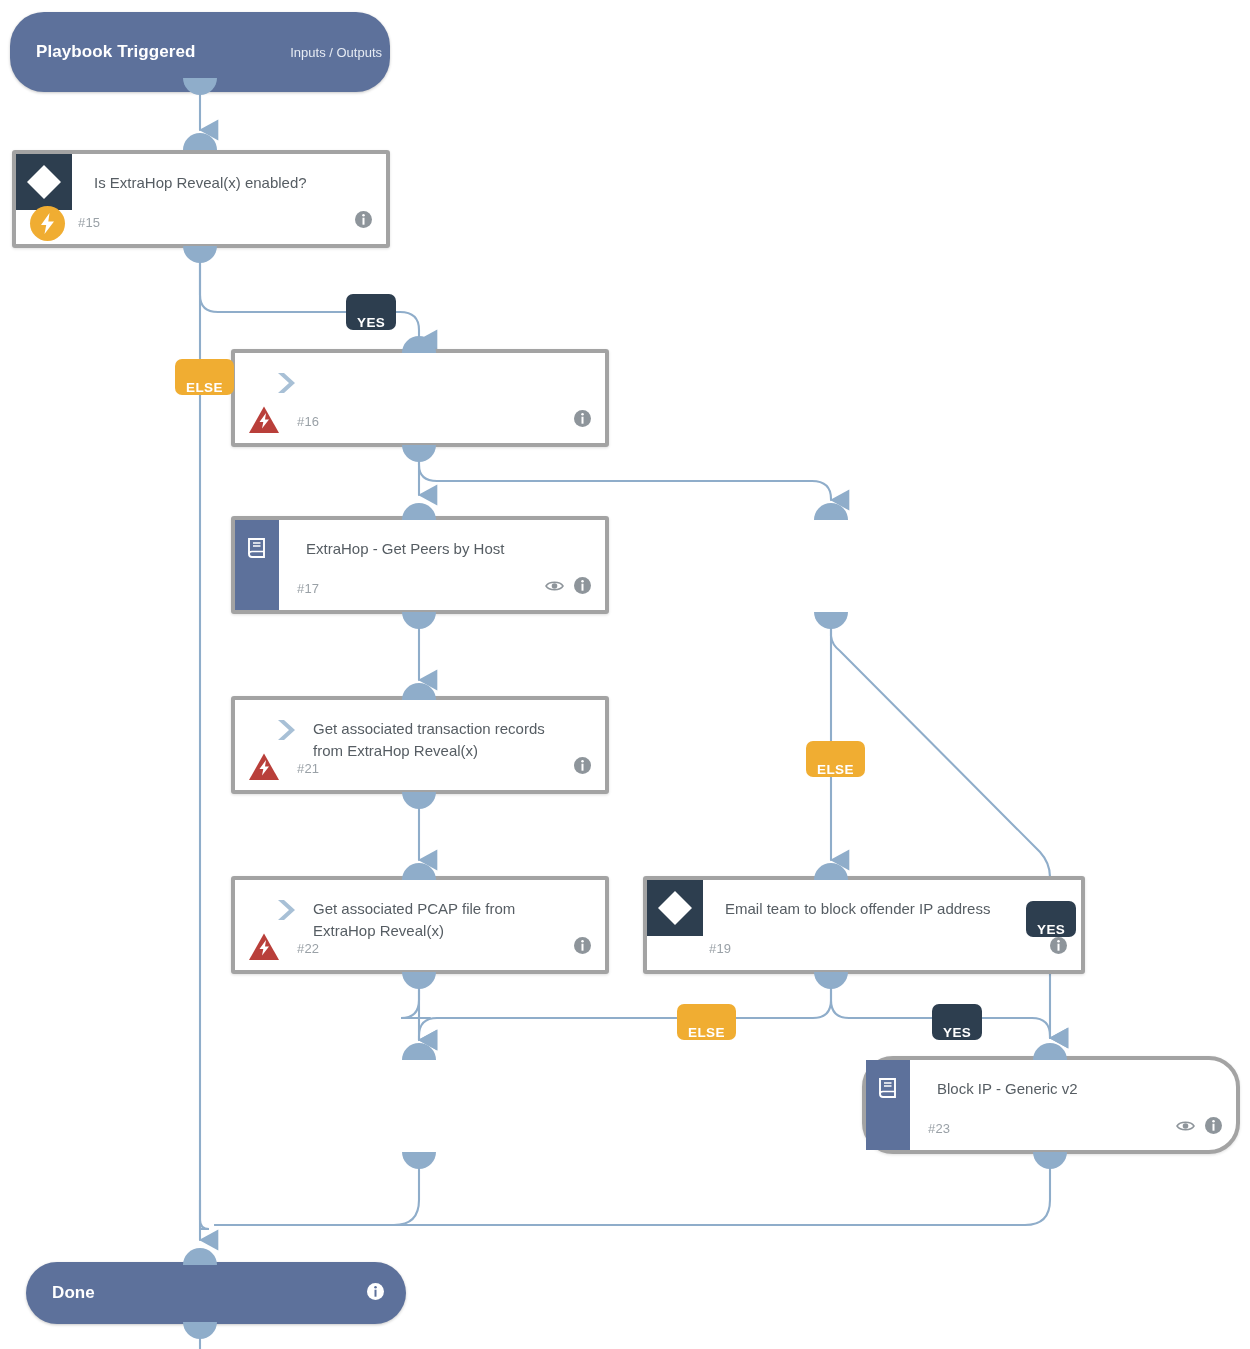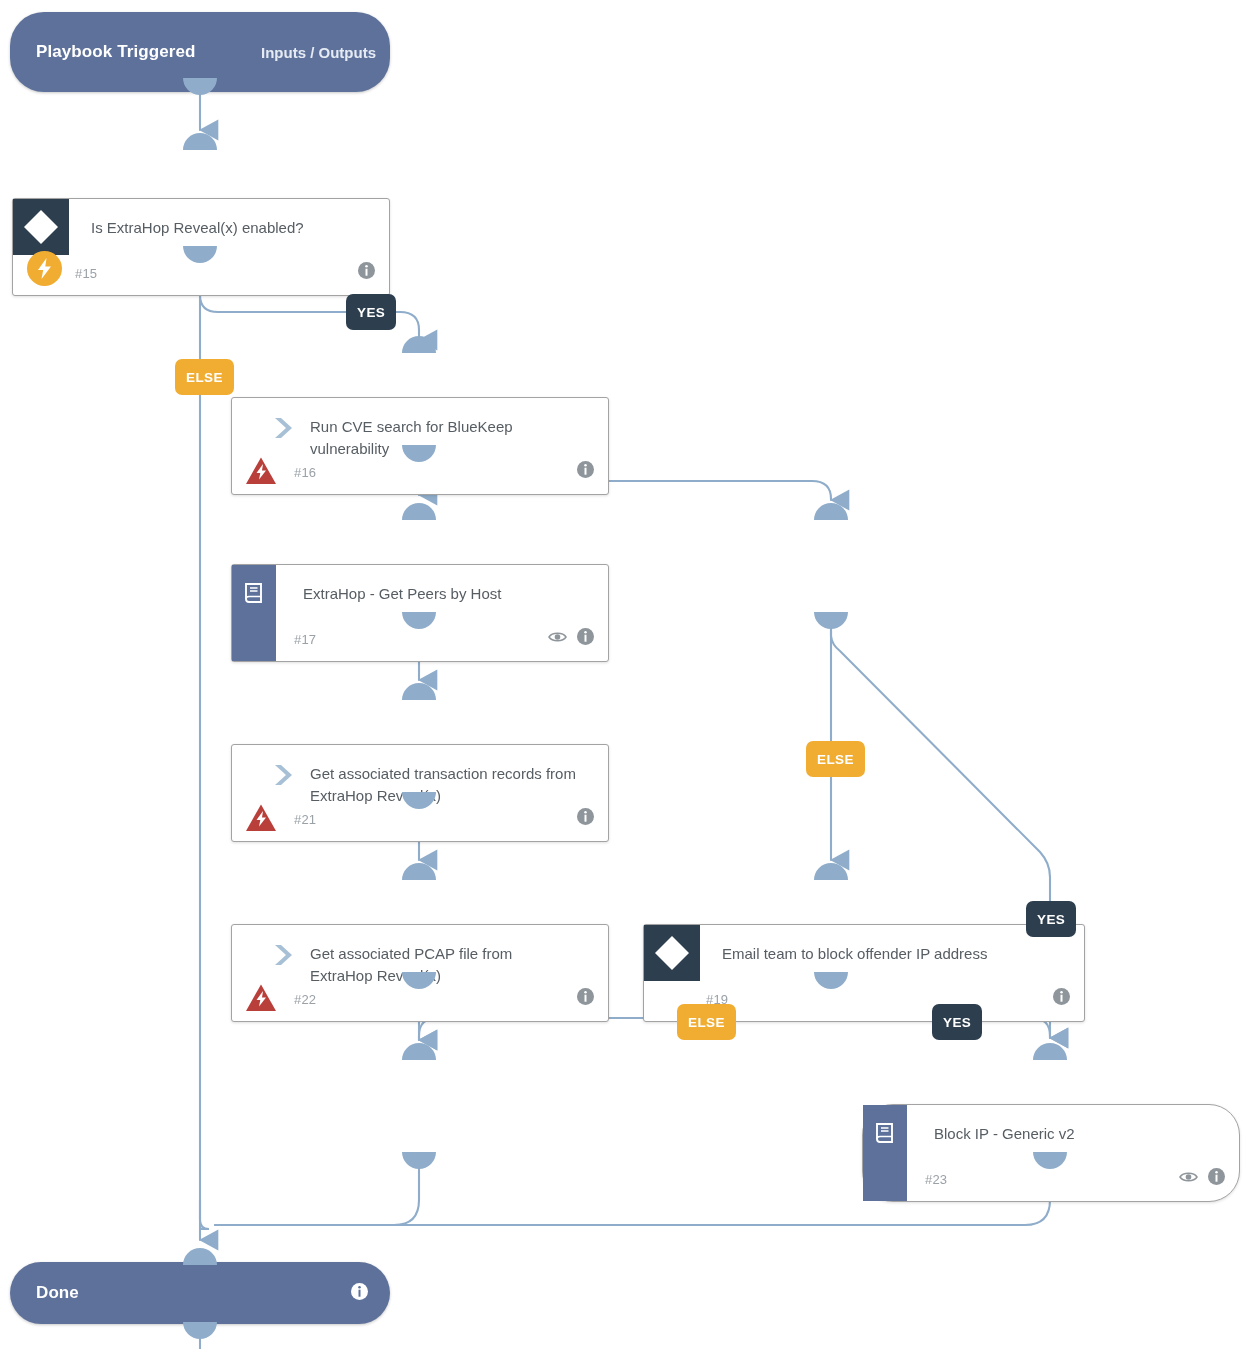--- a/index.html
+++ b/index.html
@@ -40,39 +40,38 @@
     box-shadow: 0 1px 3px rgba(0,0,0,0.22);
   }
   .terminal-title {
     font-size: 17px;
     font-weight: bold;
     margin-left: 26px;
     letter-spacing: 0.1px;
     white-space: nowrap;
   }
   .terminal-sub {
-    font-size: 15px;
-    font-weight: bold;
+    font-size: 13px;
+    font-weight: normal;
     margin-left: auto;
-    margin-right: 14px;
+    margin-right: 8px;
     color: #e6ebf3;
     white-space: nowrap;
   }
   .terminal .info-icon { margin-left: auto; margin-right: 22px; }
 
   
   .node {
     position: absolute;
     box-sizing: border-box;
     background: #ffffff;
-    border: 1px solid #a3a3a3;
+    border: 4px solid #a3a3a3;
     border-radius: 3px;
     box-shadow: 0 1px 3px rgba(0,0,0,0.13);
     overflow: visible;
-    margin-top: 48px;
   }
   .node-body {
     position: relative;
     height: 100%;
     width: 100%;
   }
   .node-title {
     position: absolute;
     left: 78px;
     right: 30px;
@@ -169,21 +168,21 @@
 
   
   .branch-label {
     position: absolute;
     box-sizing: border-box;
     height: 36px;
     min-width: 46px;
     padding: 0 11px;
     border-radius: 7px;
     display: flex;
-    align-items: center;
+    align-items: flex-end;
     justify-content: center;
     font-size: 13.5px;
     font-weight: bold;
     color: #ffffff;
     letter-spacing: 0.4px;
     z-index: 6;
   }
   .branch-yes { background: #2d3e4f; }
   .branch-else { background: #f0ad32; }
 
@@ -294,21 +293,20 @@
         <svg width="22" height="24" viewBox="0 0 22 24" aria-hidden="true">
           <path d="M3,2 L14,12 L3,22 L9,22 L20,12 L9,2 Z" fill="#a8c0d6"></path>
         </svg>
       </span>
       <span class="warn-tri">
         <svg width="32" height="30" viewBox="0 0 32 30" aria-hidden="true">
           <path d="M16,1.5 L31,28 L1,28 Z" fill="#b93f3a"></path>
           <path d="M18,8 L11.5,17 L15.3,17 L14,23.5 L21,14.6 L17,14.6 Z" fill="#ffffff"></path>
         </svg>
       </span>
-      <div class="node-title">Run CVE search for BlueKeep vulnerability</div>
       <div class="node-num">#16</div>
       <div class="node-footer-icons">
         <span class="info-icon">
           <svg width="17" height="17" viewBox="0 0 17 17" aria-hidden="true">
             <circle cx="8.5" cy="8.5" r="8.5" fill="#8e959b"></circle>
             <rect x="7.5" y="6.7" width="2" height="7" fill="#ffffff"></rect>
             <circle cx="8.5" cy="4.2" r="1.25" fill="#ffffff"></circle>
           </svg>
         </span>
       </div>
@@ -471,21 +469,21 @@
             <rect x="7.5" y="6.7" width="2" height="7" fill="#ffffff"></rect>
             <circle cx="8.5" cy="4.2" r="1.25" fill="#ffffff"></circle>
           </svg>
         </span>
       </div>
     </div>
   </div>
   <div class="port port-out" style="left:1033px; top:1152px;"></div>
 
   <div class="port port-in" style="left:183px; top:1248px;"></div>
-  <div class="terminal" style="left:10px; top:1262px; width:380px; height:62px;">
+  <div class="terminal" style="left:26px; top:1262px; width:380px; height:62px;">
     <span class="terminal-title">Done</span>
     <span class="info-icon">
       <svg width="17" height="17" viewBox="0 0 17 17" aria-hidden="true">
         <circle cx="8.5" cy="8.5" r="8.5" fill="#ffffff"></circle>
         <rect x="7.5" y="6.7" width="2" height="7" fill="#5d719b"></rect>
         <circle cx="8.5" cy="4.2" r="1.25" fill="#5d719b"></circle>
       </svg>
     </span>
   </div>
   <div class="port port-out" style="left:183px; top:1322px;"></div>

